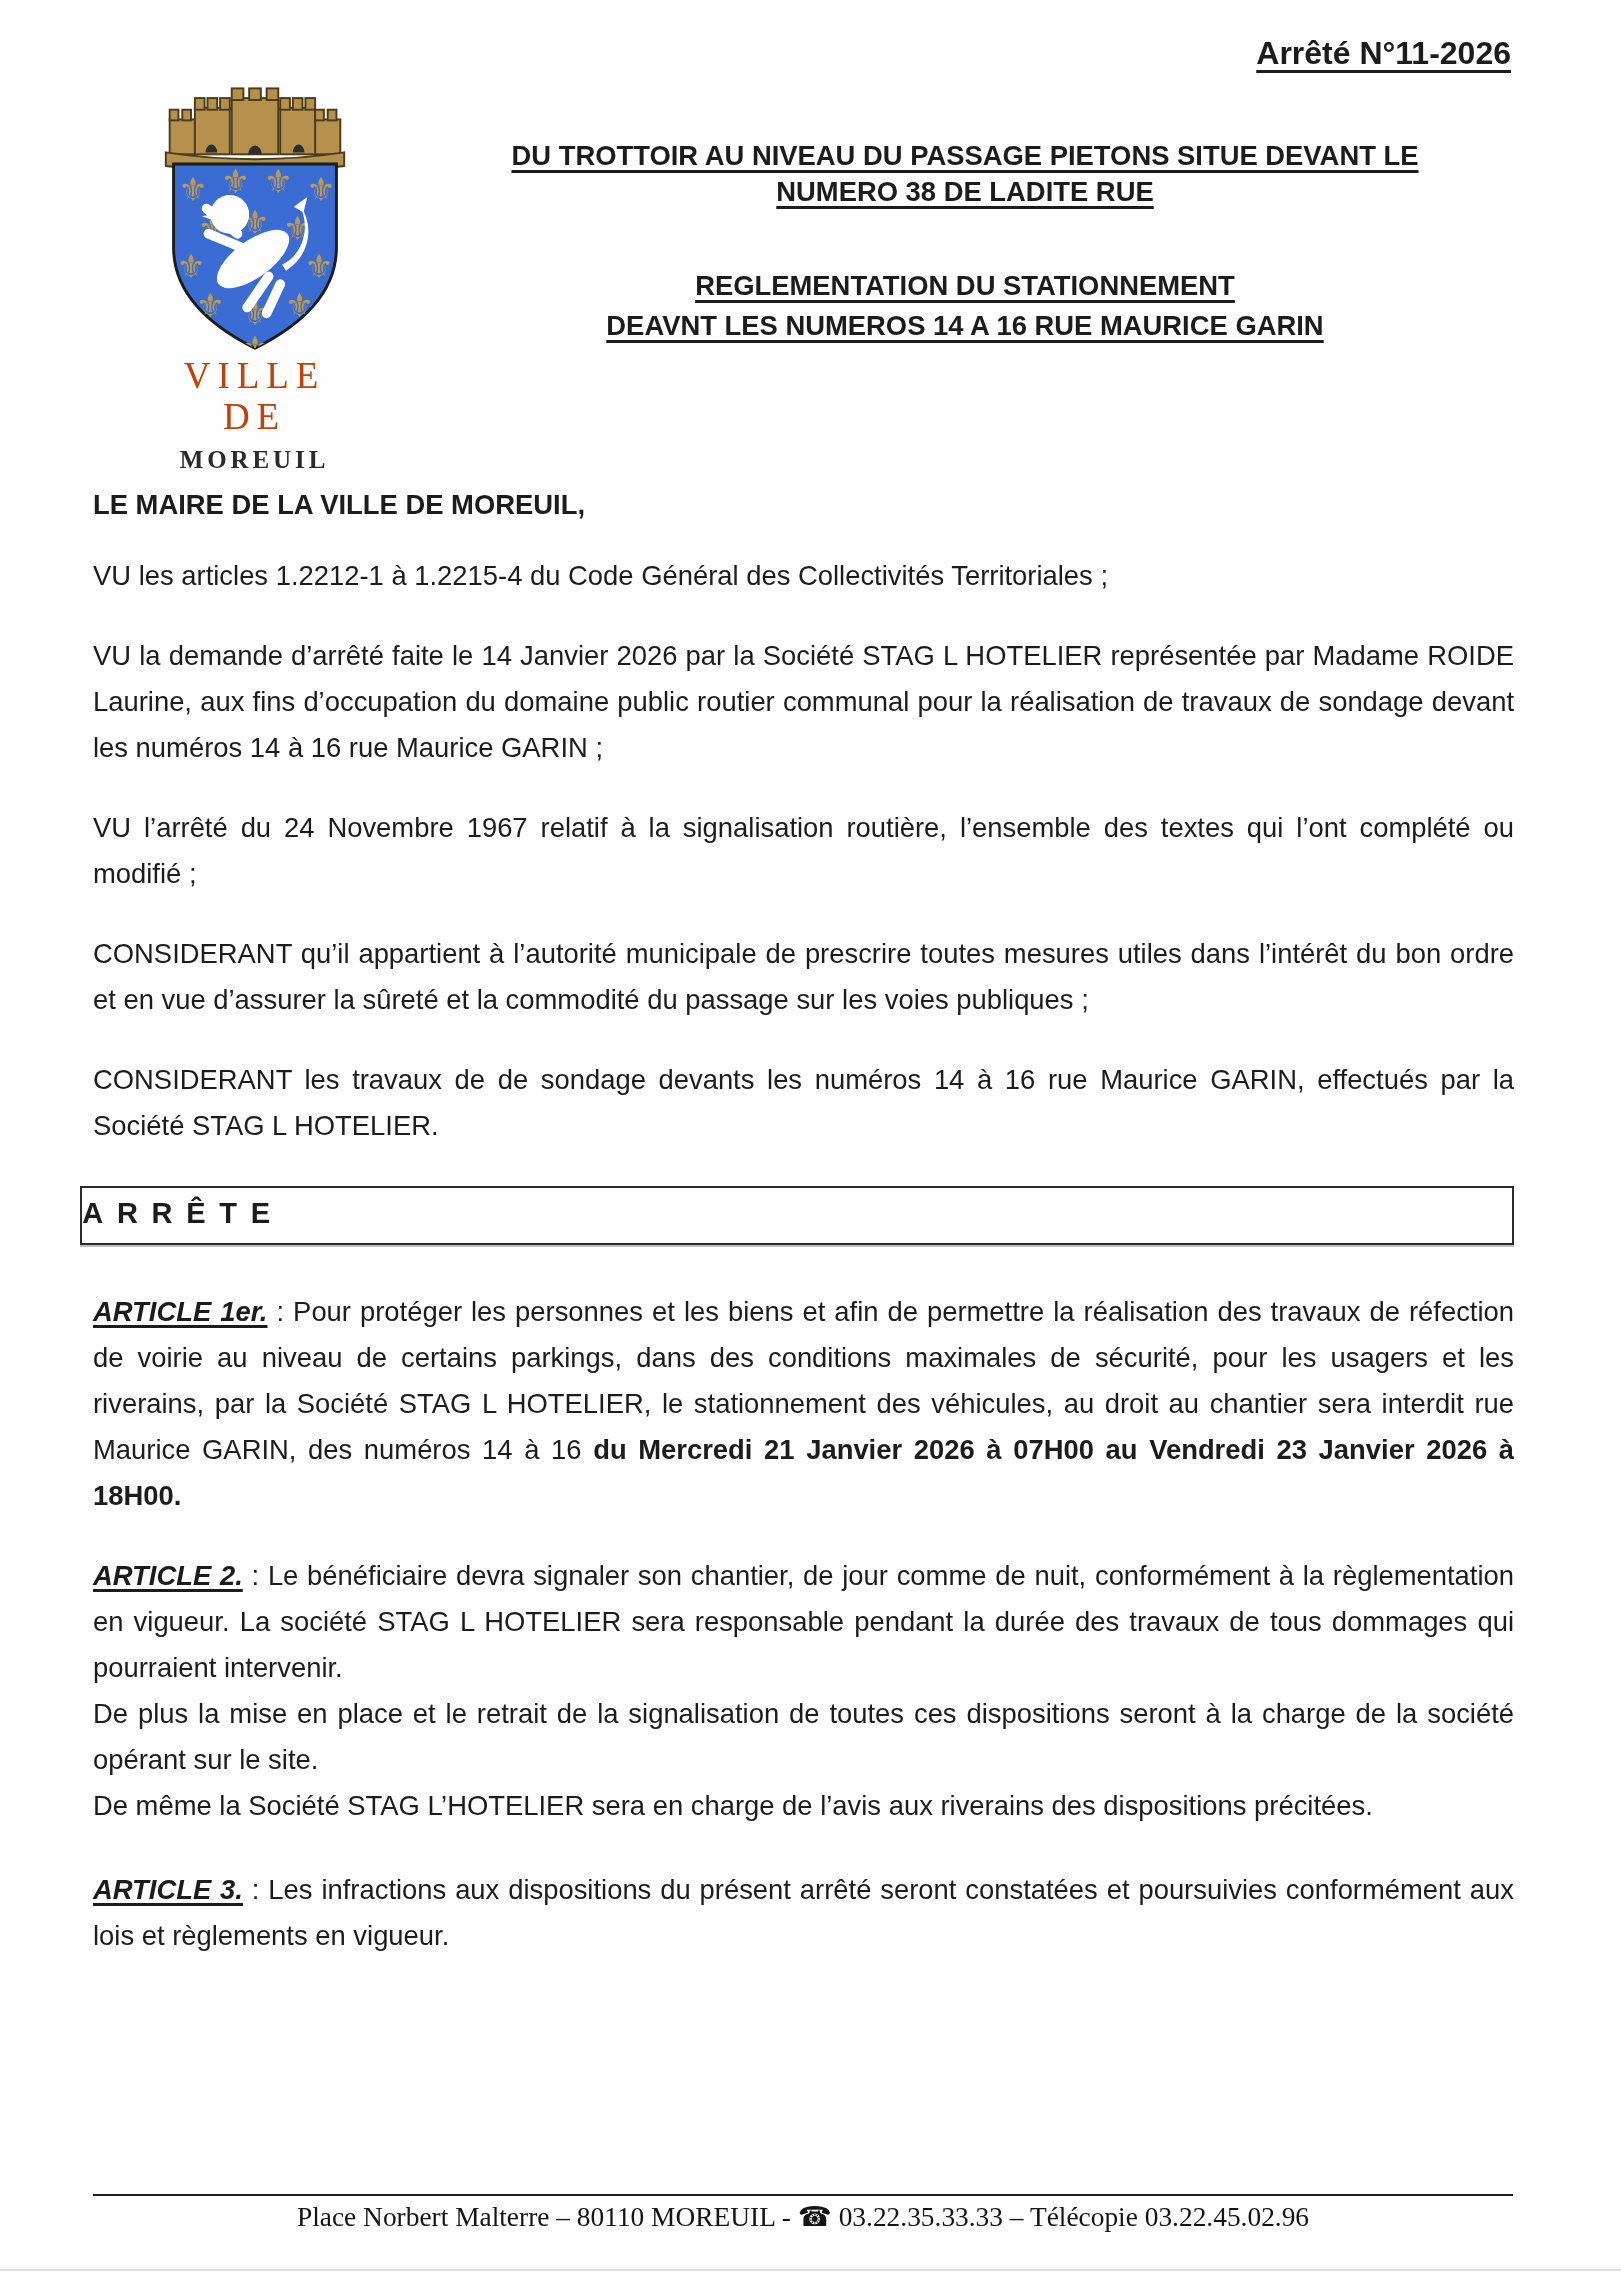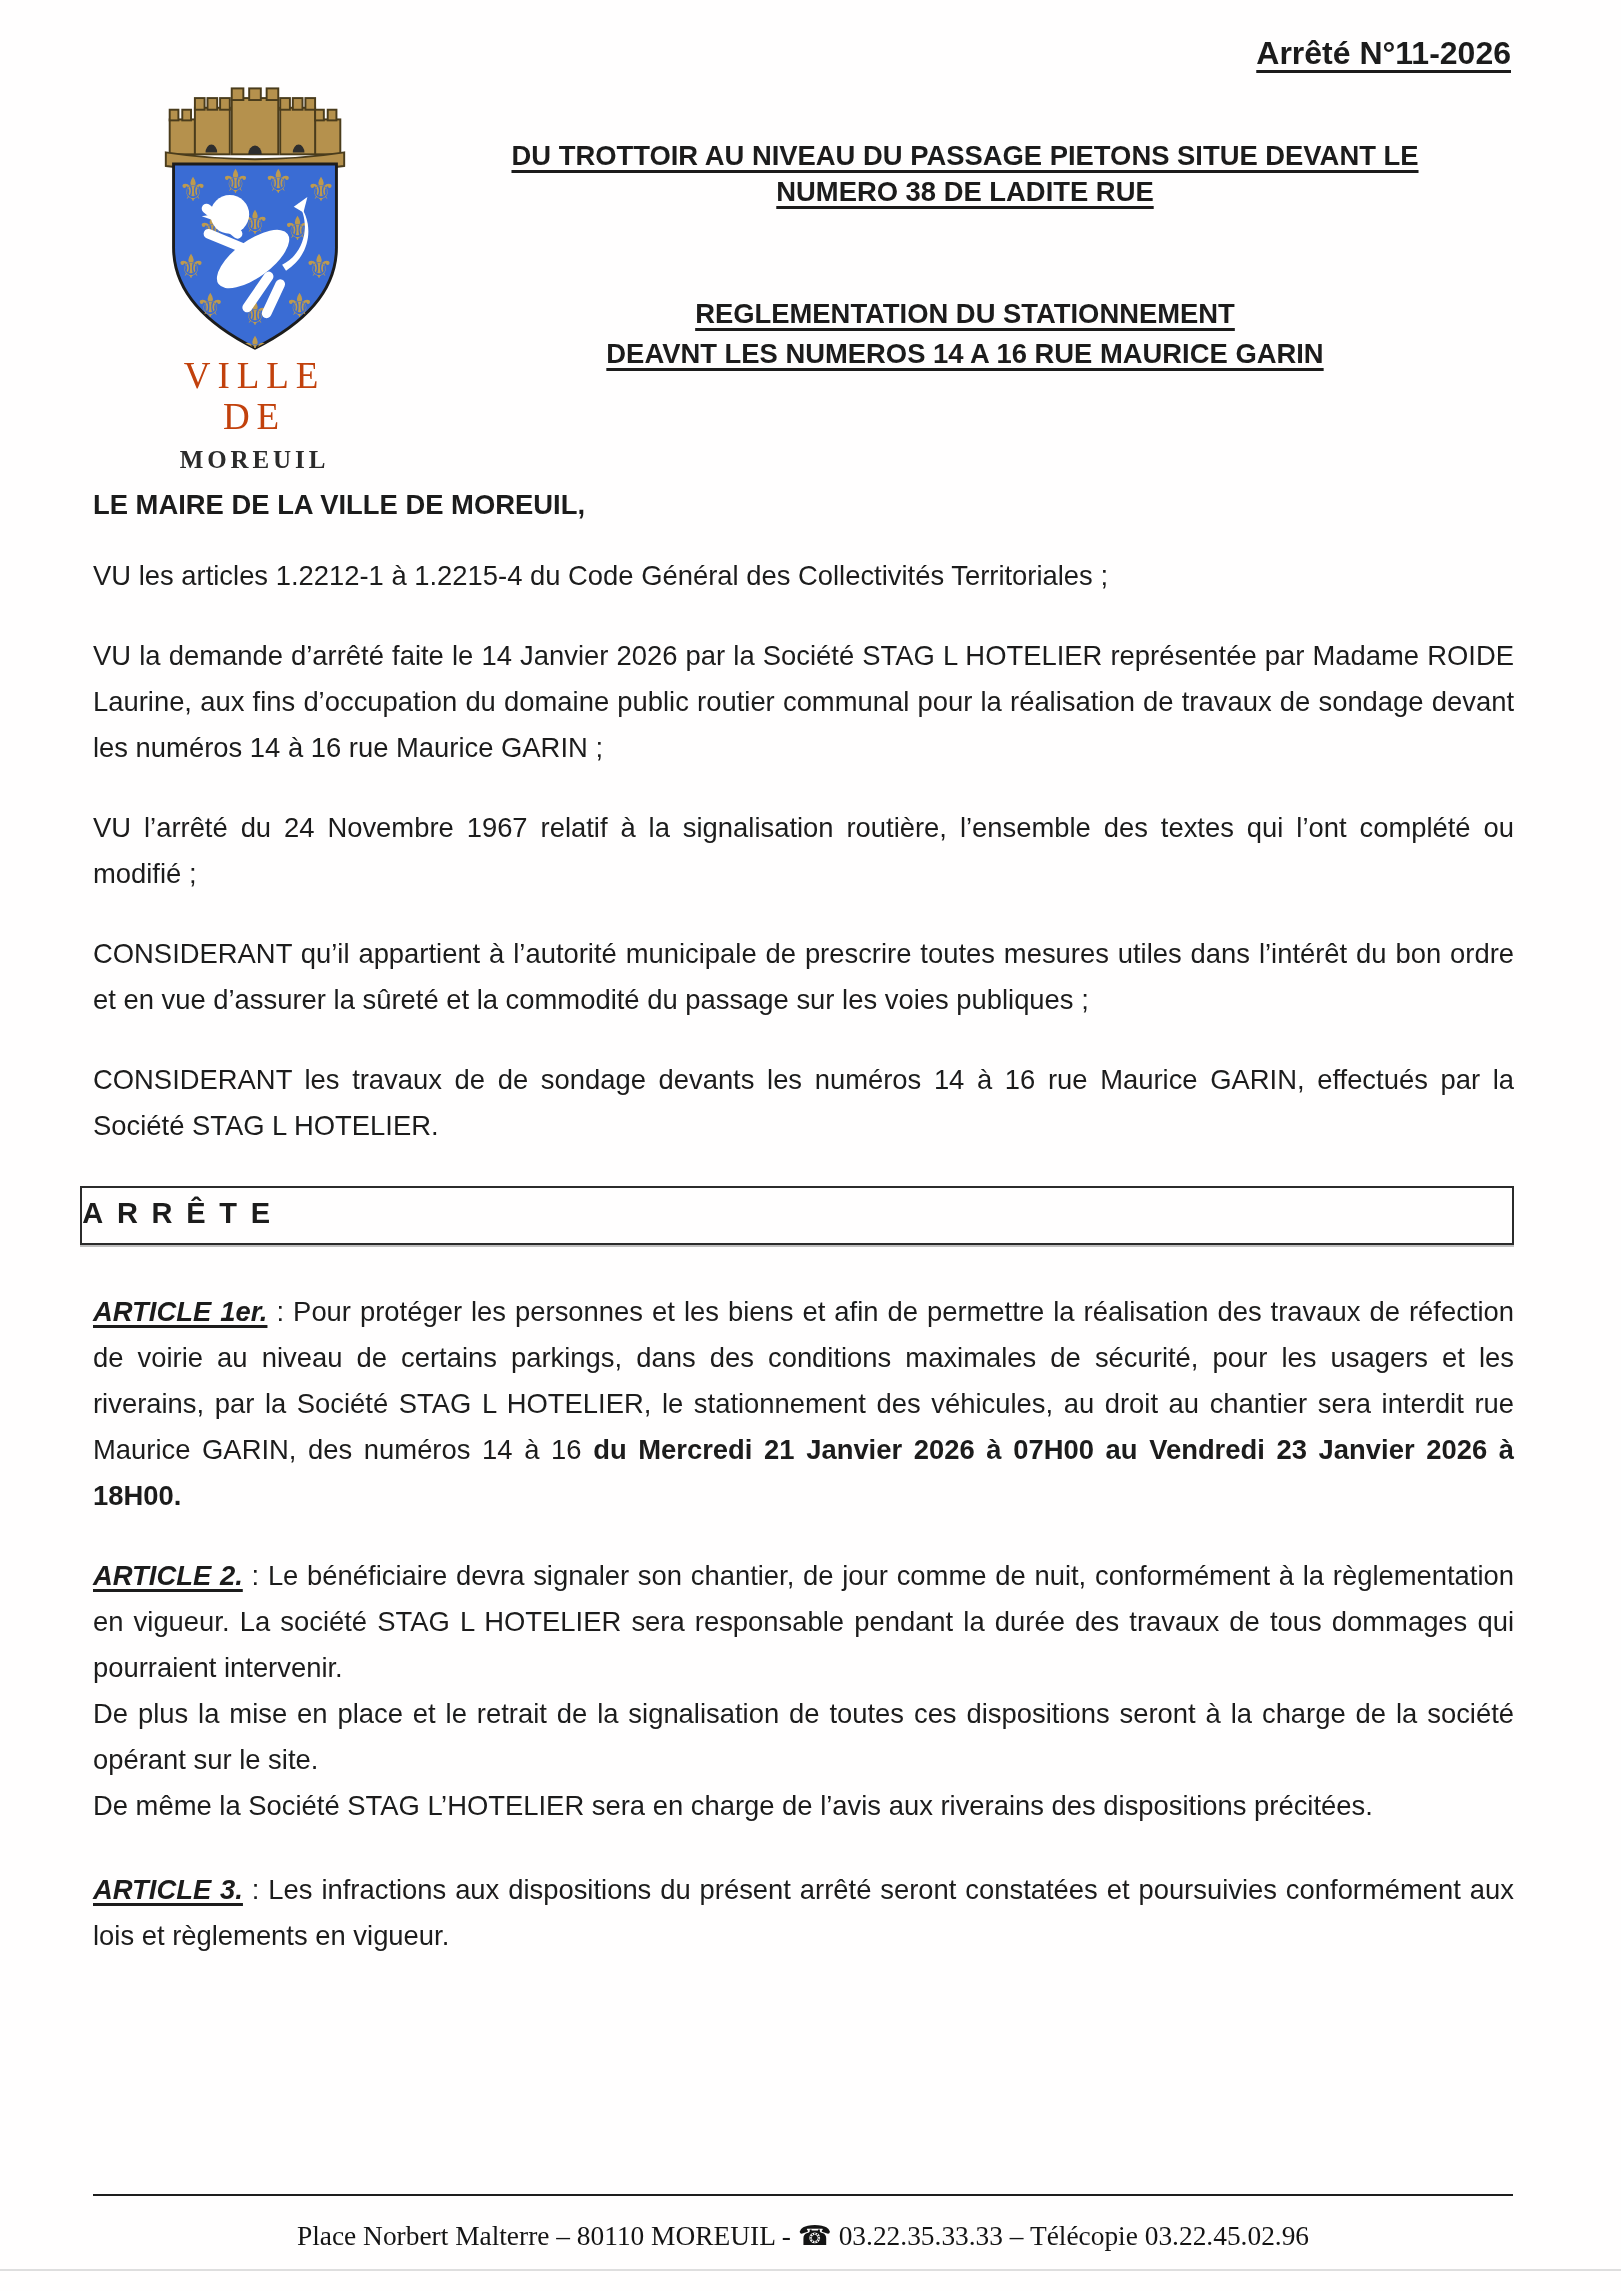--- a/index.html
+++ b/index.html
@@ -25,41 +25,41 @@
   .city-line{font-size:37px;letter-spacing:6.9px;color:#c2410c;line-height:41px;}
   .city-line.big{font-size:25px;font-weight:700;letter-spacing:3.9px;color:#2b2b2b;line-height:45px;}
   .title-col{flex:1;padding-top:69px;}
   .main-title{text-align:center;font-weight:700;font-size:27.4px;line-height:36px;}
   .main-title .line,.subtitle .line{display:block;}
   .u{
     text-decoration:underline;
     text-decoration-thickness:2.5px;
     text-underline-offset:4.9px;
   }
-  .subtitle{text-align:center;font-weight:700;font-size:27.4px;line-height:40px;margin-top:84px;}
+  .subtitle{text-align:center;font-weight:700;font-size:27.4px;line-height:40px;margin-top:56px;}
   .body-text{font-size:27.4px;line-height:46px;}
   .salutation{margin-top:82px;font-weight:700;}
   p.para{margin:0 0 34px 0;text-align:justify;}
   p.tight{margin-bottom:24.5px;}
   .lead{font-weight:400;margin-top:42px;}
   .lead-u{font-weight:700;text-decoration:underline;text-decoration-thickness:2.5px;text-underline-offset:3.9px;font-style:italic;}
   .bold-seg{font-weight:700;}
   .arrete-box{
     border:2px solid #2b2b2b;
     margin:37px 0 44px -12.7px;
     padding:2px 0 7.8px 0;
     text-align:left;
     font-weight:700;font-size:29px;
     letter-spacing:13.7px;
     box-shadow:0 2px 0 rgba(0,0,0,.25);
   }
   .footer{
     position:absolute;left:93px;right:108px;top:2194px;
     border-top:2.9px solid #1d1d1d;
-    padding-top:24px;
+    padding-top:5px;
     text-align:center;
     font-family:"Liberation Serif",serif;
     font-size:27.4px;color:#141414;
   }
   .scan-line{position:absolute;left:0;right:0;top:2269px;height:2px;background:#dedede;}
   svg .st{stroke:#4a3c1c;stroke-width:2;}
 </style>
 </head>
 <body>
 

